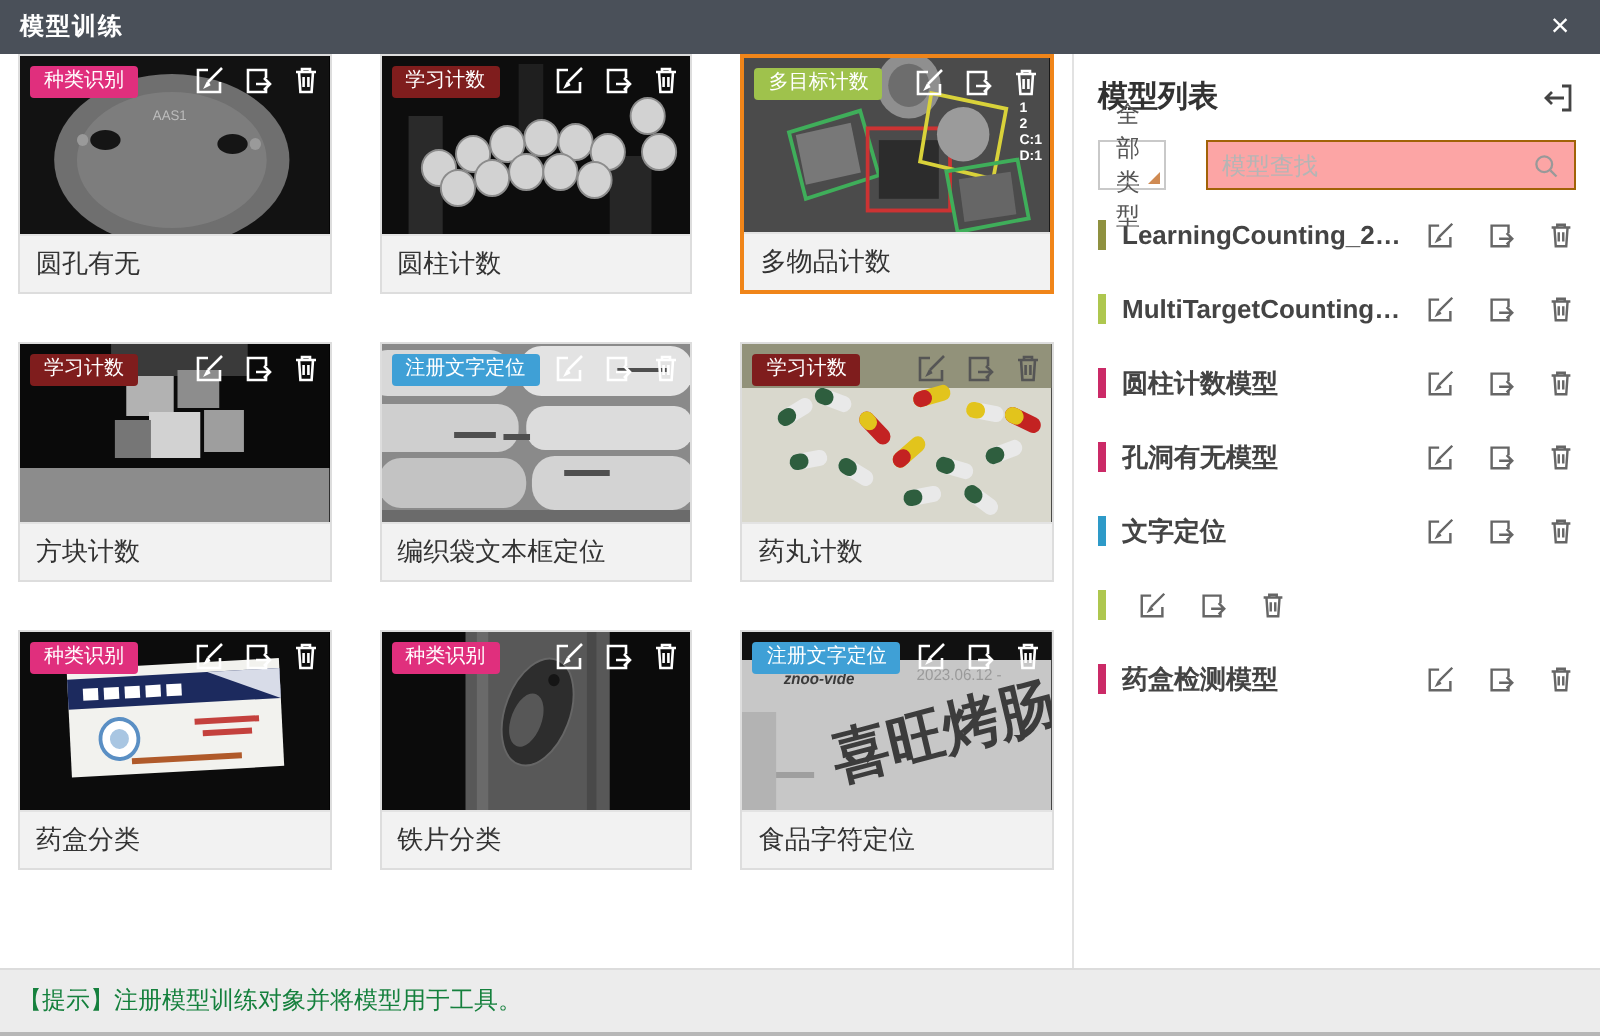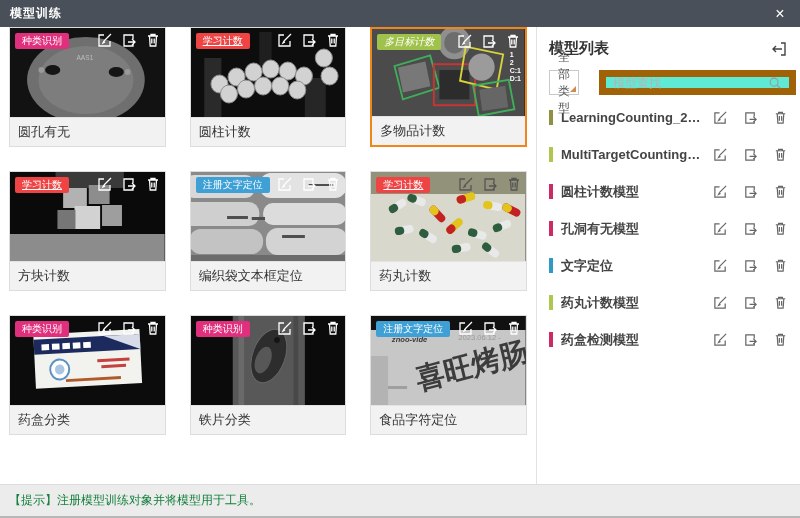--- a/index.html
+++ b/index.html
@@ -49,22 +49,22 @@
   .card-label {
     height:29px; display:flex; align-items:center; padding:0 8px;
     font-size:13px; color:#333; background:#f2f2f2; border-top:1px solid #e3e3e3;
     white-space:nowrap; overflow:hidden;
   }
   .tag {
     position:absolute; top:5px; left:5px; font-size:10px; color:#fff;
     padding:2px 7px; border-radius:2px; line-height:12px; white-space:nowrap;
   }
   .tag-pink  { background:#e02f7d; }
-  .tag-olive { background:#ef4444;text-decoration:underline; }
-  .tag-green { background:#9fc24c;font-style:italic; }
+  .tag-olive { background:#7f1d1d; }
+  .tag-green { background:#9fc24c; }
   .tag-blue  { background:#3fa0d6; }
   .card-icons {
     position:absolute; top:4px; right:4px; display:flex; gap:8px; align-items:center;
   }
   .card-icons .ic { width:16px; height:16px; cursor:pointer; }
   .card-icons svg { stroke:#fff; }
   .card-icons.dark svg { stroke:#555; }
   .anno {
     position:absolute; top:22px; right:4px; font-size:7px; color:#fff;
     white-space:pre-line; text-align:left; line-height:8px; font-weight:bold;
@@ -79,21 +79,21 @@
   .type-select {
     width:94px; height:25px; border:1px solid #c9c9c9; background:#fff;
     font-size:12px; color:#555; display:flex; align-items:center; padding:0 8px;
     position:relative; cursor:pointer;
   }
   .type-select .corner {
     position:absolute; right:2px; bottom:2px; width:0; height:0;
     border-left:6px solid transparent; border-bottom:6px solid #cf8a52;
   }
   .search-box {
-    flex:1; height:25px; border:7px solid #a16207; background:#5eead4;
+    flex:1; height:25px; border:1px solid #a16207; background:#fca5a5;
     display:flex; align-items:center; padding:0 7px;
   }
   .search-box input {
     border:none; outline:none; flex:1; font-size:12px; color:#555; min-width:0;
     font-family:inherit; background:transparent;
   }
   .search-box input::placeholder { color:#b5b5b5; }
   .model-list { margin-top:4px; }
   .model-row { display:flex; align-items:center; height:37px; }
   .model-bar { width:4px; height:15px; margin-right:8px; flex:none; }
@@ -685,21 +685,20 @@
         <span class="ic">
             <svg viewBox="0 0 16 16">
               <path d="M3 4 h10 M6 4 V2.5 h4 V4 M4.5 4 l.7 10 h5.6 l.7-10 M6.8 6.5 v5 M9.2 6.5 v5"></path>
             </svg>
           </span>
       </span>
     </div>
 
     <div class="model-row">
       <span class="model-bar" style="background-color: rgb(174, 199, 79);"></span>
-      <span class="model-name">药丸计数模型</span>
       <span class="model-icons">
         <span class="ic">
             <svg viewBox="0 0 16 16">
               <path d="M13 9 v5 H2 V3 h5"></path>
               <path d="M7 9 L14 2 M7 9 l-1 2 l2-1"></path>
             </svg>
           </span>
         <span class="ic">
             <svg viewBox="0 0 16 16">
               <path d="M12 7 V3 H3 v11 h9 v-2"></path>

